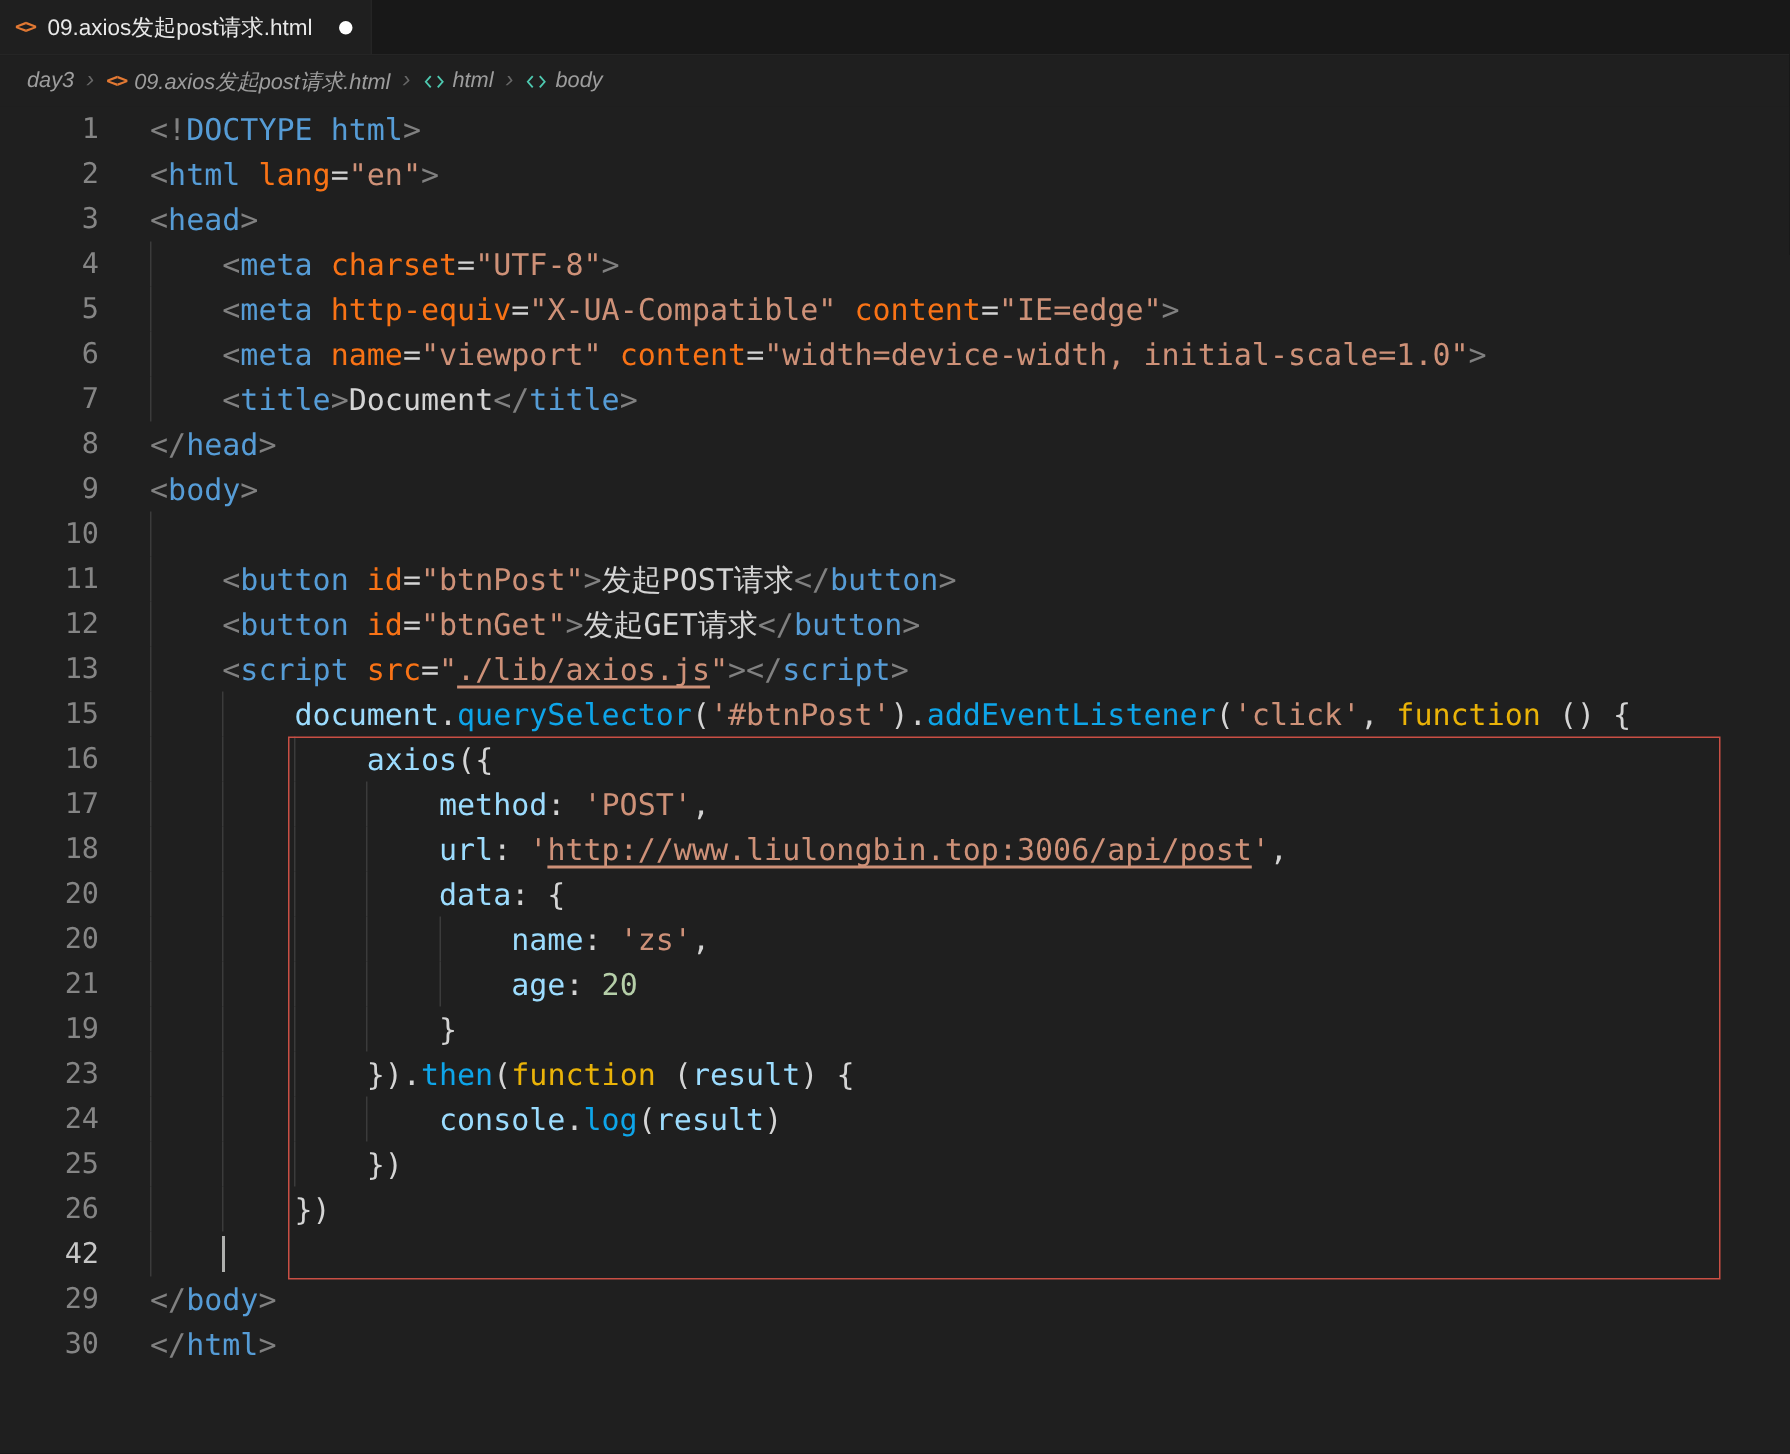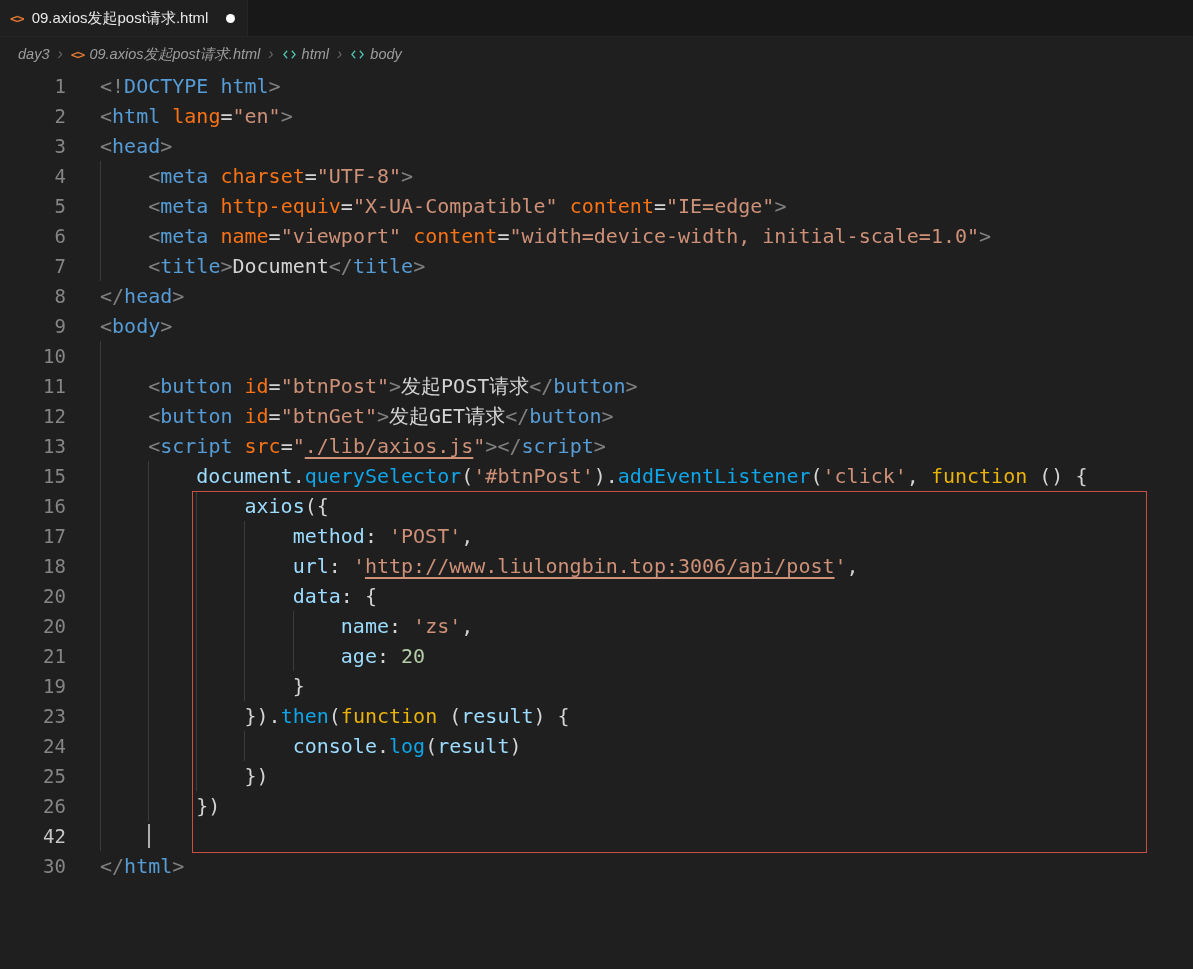--- a/index.html
+++ b/index.html
@@ -107,18 +107,19 @@
         <div class="line"><div class="ln">18</div><div class="code"><span class="guide" style="left: 0ch;"></span><span class="guide" style="left: 4ch;"></span><span class="guide" style="left: 8ch;"></span><span class="guide" style="left: 12ch;"></span><span class="tk-pl">                </span><span class="tk-var">url</span><span class="tk-pl">: </span><span class="tk-str">'</span><span class="tk-lnk">http://www.liulongbin.top:3006/api/post</span><span class="tk-str">'</span><span class="tk-pl">,</span></div></div>
         <div class="line"><div class="ln">20</div><div class="code"><span class="guide" style="left: 0ch;"></span><span class="guide" style="left: 4ch;"></span><span class="guide" style="left: 8ch;"></span><span class="guide" style="left: 12ch;"></span><span class="tk-pl">                </span><span class="tk-var">data</span><span class="tk-pl">: {</span></div></div>
         <div class="line"><div class="ln">20</div><div class="code"><span class="guide" style="left: 0ch;"></span><span class="guide" style="left: 4ch;"></span><span class="guide" style="left: 8ch;"></span><span class="guide" style="left: 12ch;"></span><span class="guide" style="left: 16ch;"></span><span class="tk-pl">                    </span><span class="tk-var">name</span><span class="tk-pl">: </span><span class="tk-str">'zs'</span><span class="tk-pl">,</span></div></div>
         <div class="line"><div class="ln">21</div><div class="code"><span class="guide" style="left: 0ch;"></span><span class="guide" style="left: 4ch;"></span><span class="guide" style="left: 8ch;"></span><span class="guide" style="left: 12ch;"></span><span class="guide" style="left: 16ch;"></span><span class="tk-pl">                    </span><span class="tk-var">age</span><span class="tk-pl">: </span><span class="tk-num">20</span></div></div>
         <div class="line"><div class="ln">19</div><div class="code"><span class="guide" style="left: 0ch;"></span><span class="guide" style="left: 4ch;"></span><span class="guide" style="left: 8ch;"></span><span class="guide" style="left: 12ch;"></span><span class="tk-pl">                }</span></div></div>
         <div class="line"><div class="ln">23</div><div class="code"><span class="guide" style="left: 0ch;"></span><span class="guide" style="left: 4ch;"></span><span class="guide" style="left: 8ch;"></span><span class="tk-pl">            }).</span><span class="tk-fn">then</span><span class="tk-pl">(</span><span class="tk-kw">function</span><span class="tk-pl"> (</span><span class="tk-var">result</span><span class="tk-pl">) {</span></div></div>
         <div class="line"><div class="ln">24</div><div class="code"><span class="guide" style="left: 0ch;"></span><span class="guide" style="left: 4ch;"></span><span class="guide" style="left: 8ch;"></span><span class="guide" style="left: 12ch;"></span><span class="tk-pl">                </span><span class="tk-var">console</span><span class="tk-pl">.</span><span class="tk-fn">log</span><span class="tk-pl">(</span><span class="tk-var">result</span><span class="tk-pl">)</span></div></div>
         <div class="line"><div class="ln">25</div><div class="code"><span class="guide" style="left: 0ch;"></span><span class="guide" style="left: 4ch;"></span><span class="guide" style="left: 8ch;"></span><span class="tk-pl">            })</span></div></div>
         <div class="line"><div class="ln">26</div><div class="code"><span class="guide" style="left: 0ch;"></span><span class="guide" style="left: 4ch;"></span><span class="tk-pl">        })</span></div></div>
         <div class="line"><div class="ln active">42</div><div class="code"><span class="guide" style="left: 0ch;"></span><span class="cursor" style="left: 4ch;"></span></div></div>
+        <div class="line"><div class="ln">29</div><div class="code"><span class="tk-pg">&lt;/</span><span class="tk-tag">body</span><span class="tk-pg">&gt;</span></div></div>
         <div class="line"><div class="ln">30</div><div class="code"><span class="tk-pg">&lt;/</span><span class="tk-tag">html</span><span class="tk-pg">&gt;</span></div></div>
       </div>
     <div class="annotation-box" style="top: 420px; height: 360px; border-color: rgb(201, 79, 68);"></div>
   </div>
 
 </div>
 
 </body></html>

